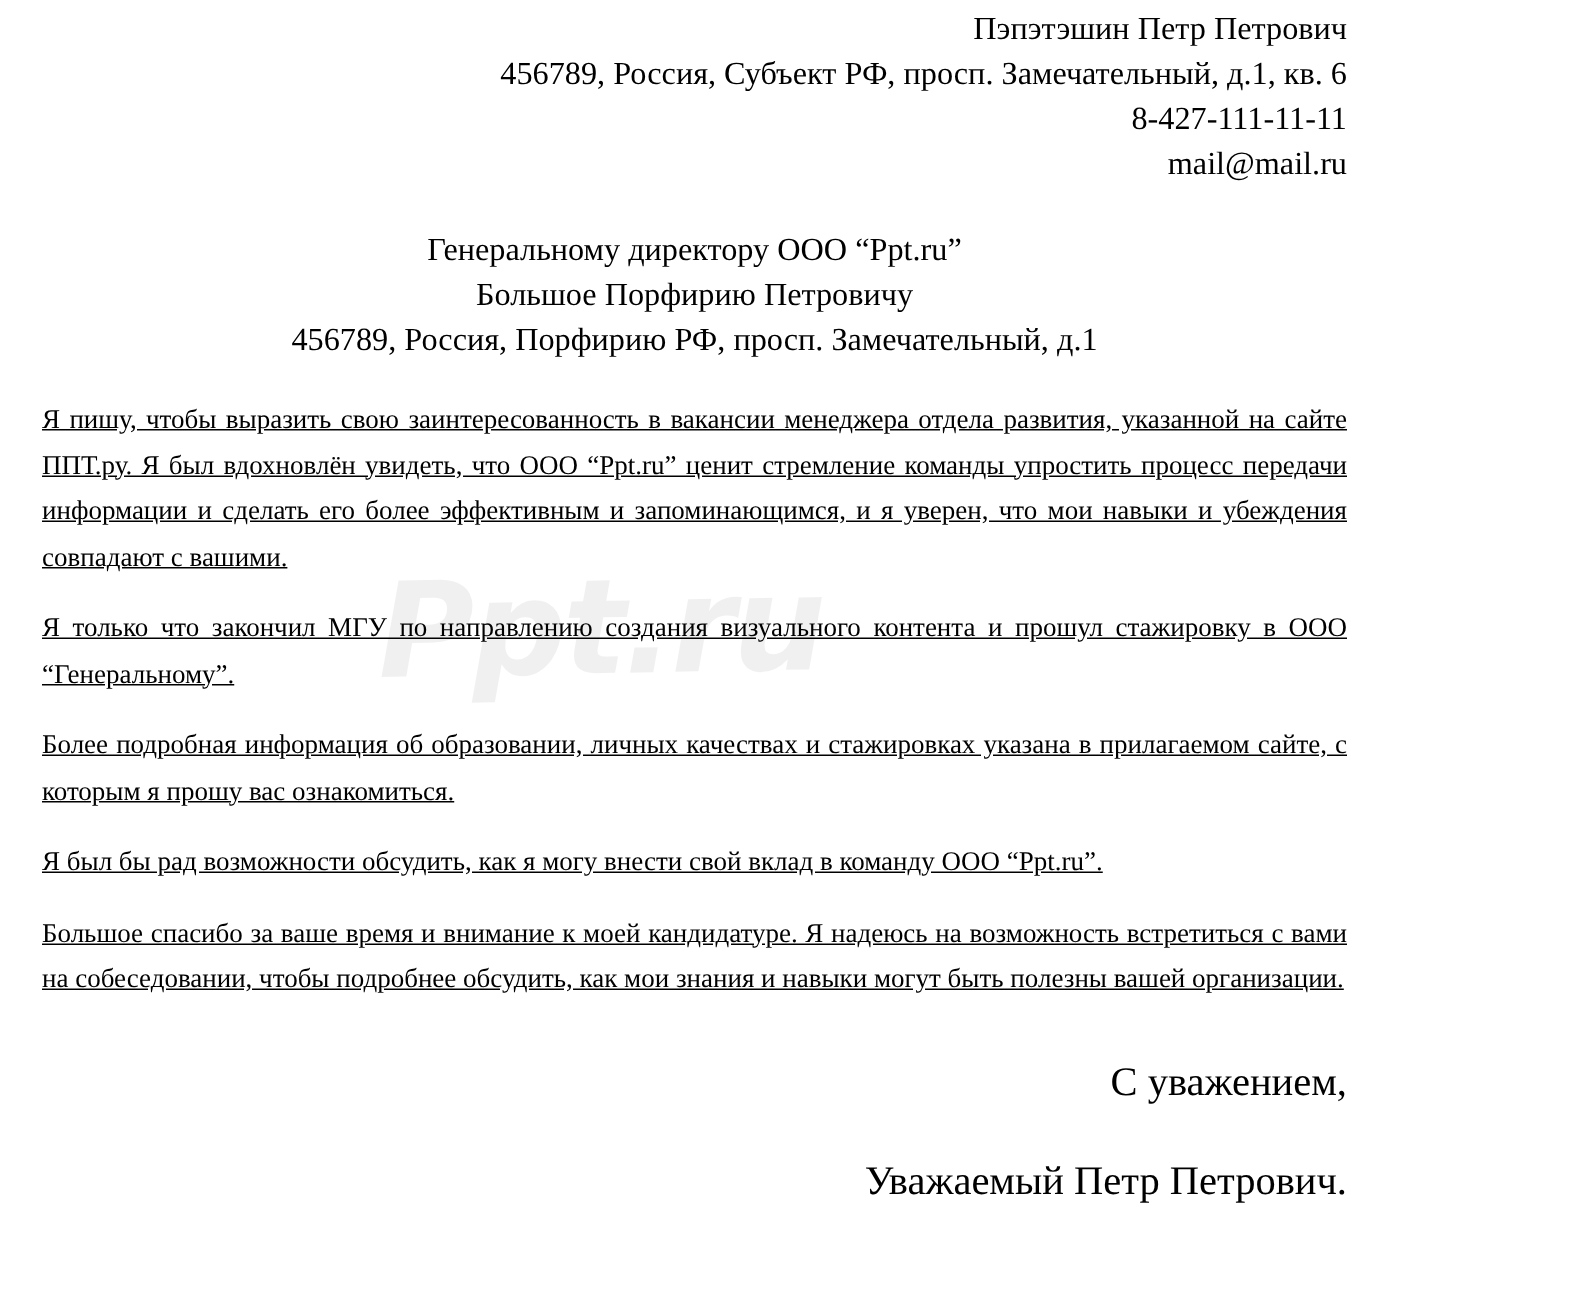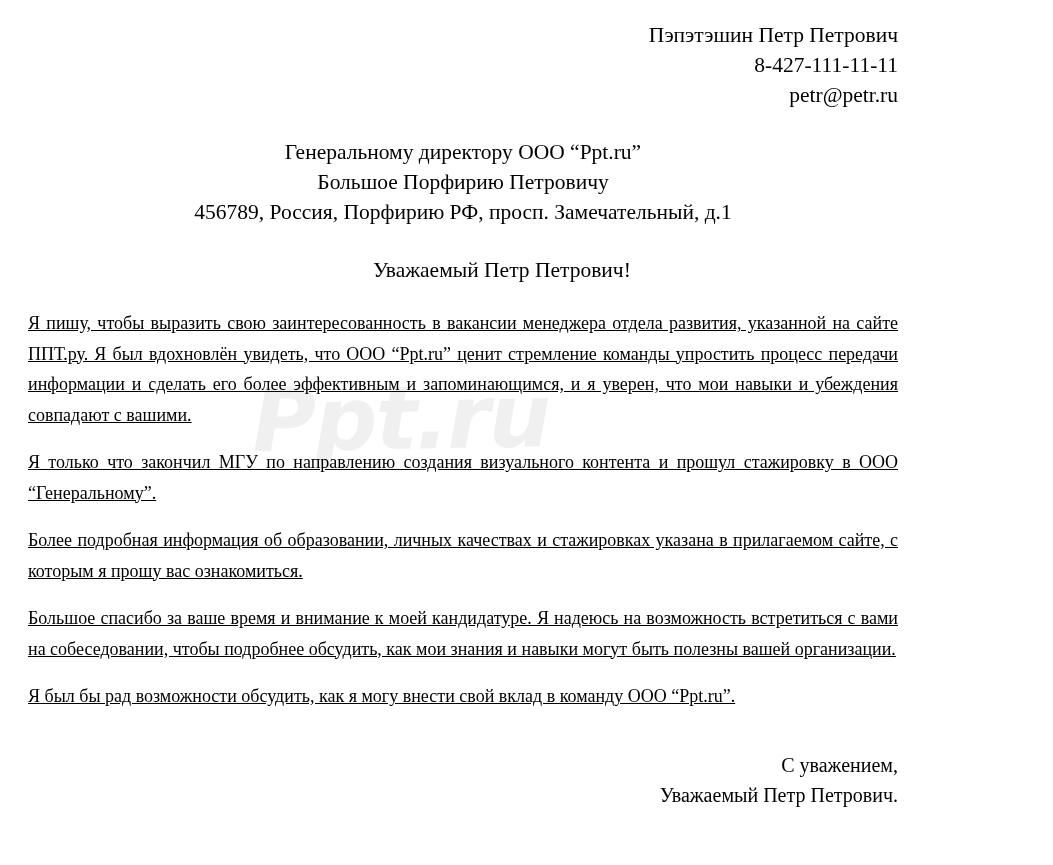--- a/index.html
+++ b/index.html
@@ -42,21 +42,21 @@
     letter-spacing: -2px;
     color: #000000;
     opacity: 0.055;
     white-space: nowrap;
     transform: rotate(-1deg);
   }
 
   .content {
     position: relative;
     z-index: 2;
-    padding: 16px 28px;
+    padding: 0 28px;
     box-sizing: border-box;
     width: 926px;
   }
 
   
   .sender-block {
     text-align: right;
     padding-top: 4px;
   }
   .sender-line {
@@ -99,56 +99,57 @@
   .body-paragraph:last-child {
     margin-bottom: 0;
   }
 
   
   .closing-block {
     text-align: right;
     margin-top: 38px;
   }
   .closing-line {
-    font-size: 20px;
+    font-size: 27px;
     line-height: 30px;
     white-space: nowrap;
+    margin-top: 36px;
   }
 </style>
 </head>
 <body>
 
 <div class="page">
 
   <div class="watermark">
     <div class="watermark-text">Ppt.ru</div>
   </div>
 
   <div class="content">
 
     <div class="sender-block">
       <div class="sender-line">Пэпэтэшин Петр Петрович</div>
+      <div class="sender-line">456789, Россия, Субъект РФ, просп. Замечательный, д.1, кв. 6</div>
       <div class="sender-line">8-427-111-11-11</div>
-      <div class="sender-line">petr@petr.ru</div>
+      <div class="sender-line">mail@mail.ru</div>
     </div>
 
     <div class="recipient-block">
       <div class="recipient-line">Генеральному директору ООО “Ppt.ru”</div>
       <div class="recipient-line">Большое Порфирию Петровичу</div>
       <div class="recipient-line">456789, Россия, Порфирию РФ, просп. Замечательный, д.1</div>
     </div>
 
-    <div class="salutation">Уважаемый Петр Петрович!</div>
 
     <div class="body-block">
       <p class="body-paragraph">Я пишу, чтобы выразить свою заинтересованность в вакансии менеджера отдела развития, указанной на сайте ППТ.ру. Я был вдохновлён увидеть, что ООО “Ppt.ru” ценит стремление команды упростить процесс передачи информации и сделать его более эффективным и запоминающимся, и я уверен, что мои навыки и убеждения совпадают с вашими.</p>
       <p class="body-paragraph">Я только что закончил МГУ по направлению создания визуального контента и прошул стажировку в ООО “Генеральному”.</p>
       <p class="body-paragraph">Более подробная информация об образовании, личных качествах и стажировках указана в прилагаемом сайте, с которым я прошу вас ознакомиться.</p>
+      <p class="body-paragraph">Я был бы рад возможности обсудить, как я могу внести свой вклад в команду ООО “Ppt.ru”.</p>
       <p class="body-paragraph">Большое спасибо за ваше время и внимание к моей кандидатуре. Я надеюсь на возможность встретиться с вами на собеседовании, чтобы подробнее обсудить, как мои знания и навыки могут быть полезны вашей организации.</p>
-      <p class="body-paragraph">Я был бы рад возможности обсудить, как я могу внести свой вклад в команду ООО “Ppt.ru”.</p>
     </div>
 
     <div class="closing-block">
       <div class="closing-line">С уважением,</div>
       <div class="closing-line">Уважаемый Петр Петрович.</div>
     </div>
 
   </div>
 </div>
 

